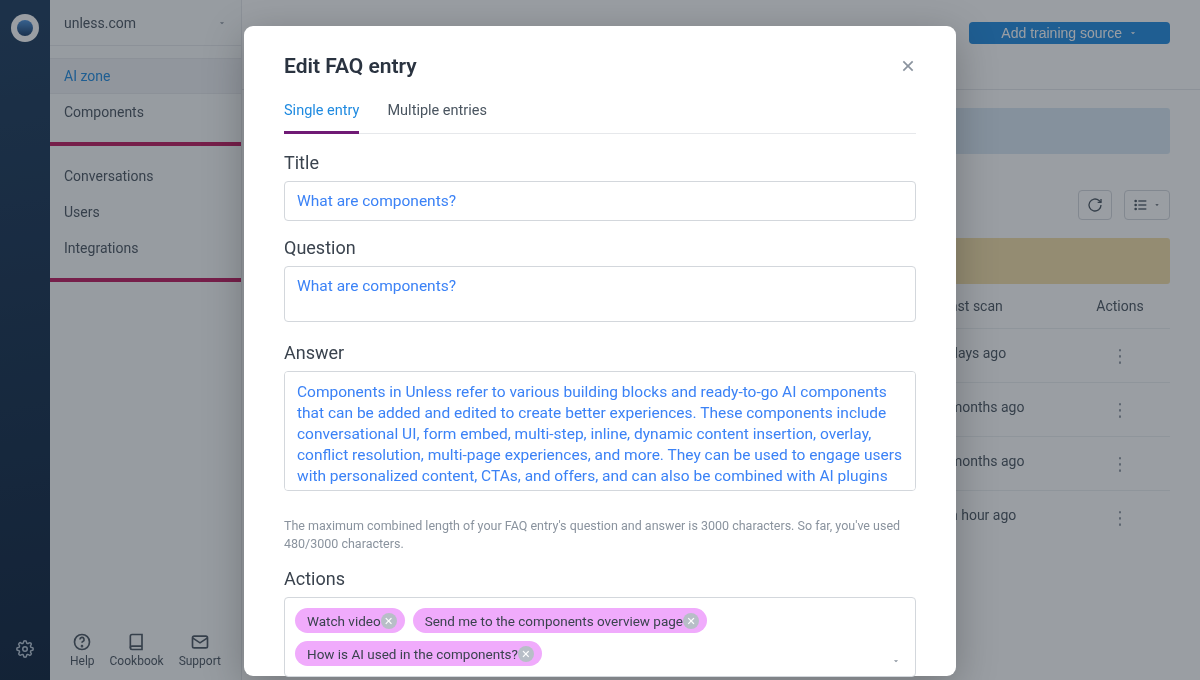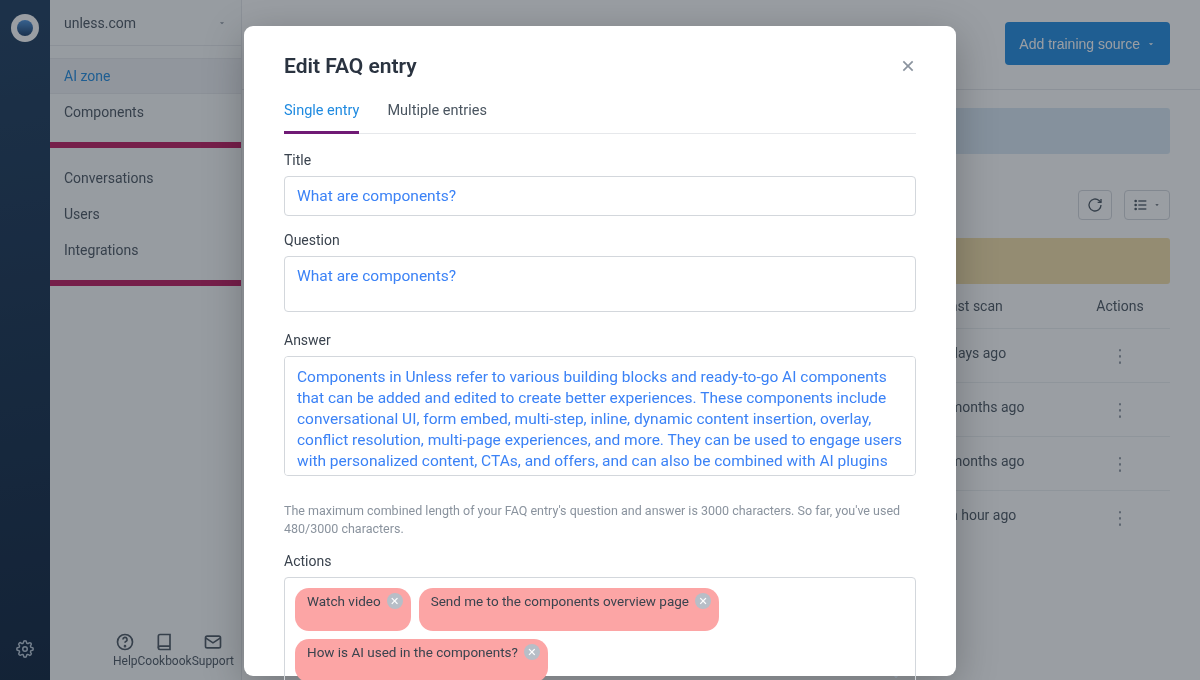--- a/index.html
+++ b/index.html
@@ -33,48 +33,48 @@
 }
 .site-select {
   height: 46px;
   border-bottom: 1px solid #e6e8eb;
   display: flex; align-items: center;
   padding: 3px 14px;
   color: #4a5560;
   font-size: 14px;
   justify-content: space-between;
 }
-.nav-group { padding: 12px 0; border-bottom: 6px solid #be185d; }
+.nav-group { padding: 12px 0; border-bottom: 4px solid #be185d; }
 .nav-group:last-of-type { border-bottom: none; }
 .nav-item {
   height: 36px;
   display: flex; align-items: center;
   padding: 0 14px;
   font-size: 14px;
   color: #4a5560;
   cursor: pointer;
 }
 .nav-item.active { background:#eef1f4; color:#1f8ae0; border-bottom:1px solid #e6e8eb; border-top:1px solid #e6e8eb; }
 .sidebar-footer {
   margin-top: auto;
   display: flex;
-  justify-content: flex-end;
-  padding: 10px 7px 12px;
+  justify-content: space-between;
+  padding: 10px 20px 12px;
 }
 .sb-foot-item { display:flex; flex-direction:column; align-items:center; color:#4a5560; font-size:12px; gap:2px; }
 .sb-foot-item svg { width:20px; height:20px; }
 .main { flex:1; position:relative; background:#fff; }
 .main-top {
   height:90px; border-bottom:1px solid #e6e8eb;
   display:flex; justify-content:flex-end; align-items:flex-start;
   padding: 22px 30px 0 0;
 }
 .btn-primary {
   background:#1f8ae0; color:#fff; border:none; border-radius:4px;
-  height:43px; padding:0 14px; font-size:14px; display:flex; align-items:center; gap:6px;
+  height:22px; padding:0 32px; font-size:14px; display:flex; align-items:center; gap:6px;
 }
 .main-body { padding: 18px 30px; }
 .panel-band { height:46px; background:#d9e8f5; border-radius:3px; margin-bottom:36px; }
 .toolbar-row { display:flex; justify-content:flex-end; gap:12px; align-items:center; margin-bottom:18px;}
 .icon-btn { border:1px solid #d3d7dc; background:#fff; height:30px; min-width:34px; border-radius:4px; display:flex; align-items:center; justify-content:center; color:#4a5560; padding:0 8px; gap:4px;}
 .warn-band { height:46px; background:#f4dfa6; border-radius:3px; margin-bottom:0;}
 .table { width:100%; }
 .thead { display:flex; padding:14px 10px; color:#4a5560; font-size:14px;}
 .th-scan { margin-left:auto; width:130px; }
 .th-actions { width:80px; text-align:center; }
@@ -86,35 +86,35 @@
   width: 712px; background:#fff; border-radius:9px; padding: 28px 40px 24px; height:650px;
   display:flex; flex-direction:column;
   box-shadow: 0 10px 40px rgba(0,0,0,0.25);
 }
 .modal-head { display:flex; justify-content:space-between; align-items:center; margin-bottom:24px;}
 .modal-title { font-size:21px; font-weight:600; color:#2a3340;}
 .close-x { color:#8a939e; cursor:pointer; }
 .tabs { display:flex; gap:28px; border-bottom:1px solid #e6e8eb; margin-bottom:18px;}
 .tab { padding:0 0 12px; font-size:14.5px; color:#4a5560; cursor:pointer; }
 .tab.active { color:#1f8ae0; border-bottom:3px solid #701a75; margin-bottom:-1px; }
-.field-label { font-size:14px; color:#3a434e; margin-bottom:8px; display:block;}
+.field-label { font-size:18px; color:#3a434e; margin-bottom:8px; display:block;}
 .input, .textarea {
   width:100%; border:1px solid #d3d7dc; border-radius:4px; padding:10px 12px;
   font-size:15.5px; color:#3b82f6; font-family:inherit; resize:none;
 }
 .textarea.q { height:56px; }
 .textarea.a { height:120px; line-height:1.35; }
 .help-text { font-size:12.5px; color:#8a939e; margin-top:22px; line-height:1.4; }
 .form-group { margin-bottom:16px; }
 .actions-box {
   border:1px solid #d3d7dc; border-radius:4px; padding:10px 10px; display:flex; flex-wrap:wrap; gap:8px; align-items:center; position:relative;
 }
 .pill {
-  background:#fca5a5; border-radius:14px; padding:5px 8px 22px 12px;
-  font-size:13.5px; color:#3a434e; display:flex; align-items:center; gap:6px;
+  background:#f0abfc; border-radius:14px; padding:5px 8px 4px 12px;
+  font-size:13.5px; color:#3a434e; display:flex; align-items:center; 
 }
 .pill .x { width:16px; height:16px; border-radius:50%; background:#b7bec7; color:#fff; display:flex; align-items:center; justify-content:center; font-size:11px;}
 .actions-caret { margin-left:auto; color:#8a939e; align-self:flex-end; padding:4px 4px 0 0;}
 .modal-foot { margin-top:auto; display:flex; justify-content:flex-end; gap:20px; align-items:center; }
 .btn-cancel { background:none; border:none; font-size:15px; color:#3a434e; cursor:pointer;}
 .btn-save { background:#1f8ae0; color:#fff; border:none; border-radius:4px; padding:9px 18px; font-size:15px; cursor:pointer;}
 svg { display:block; }
 </style>
 </head>
 <body>

